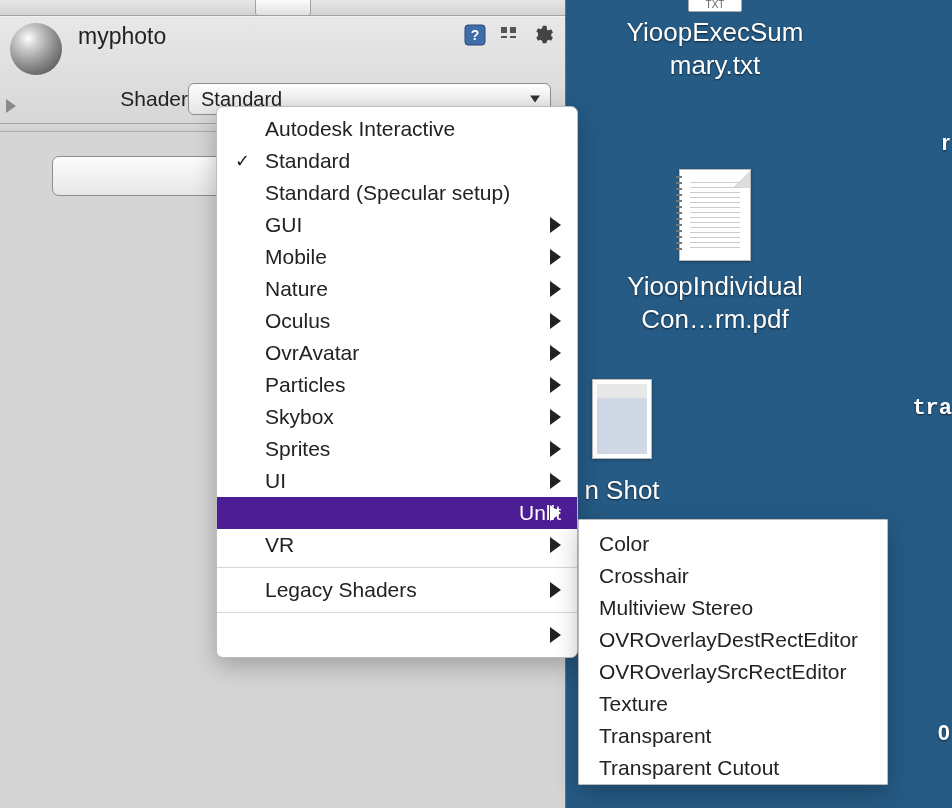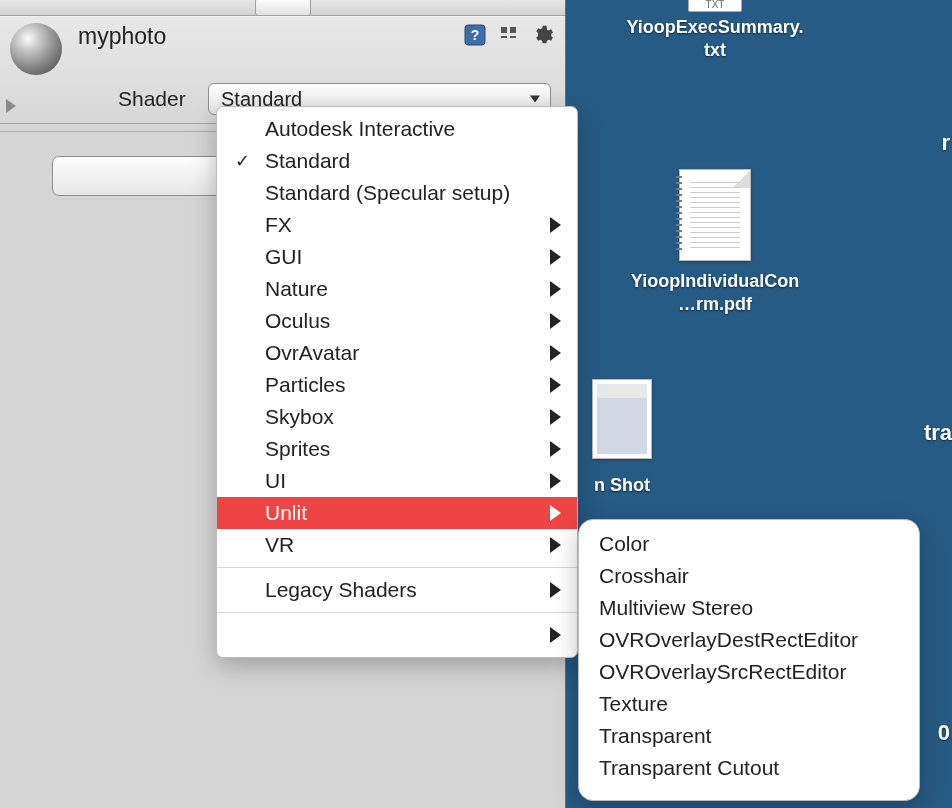--- a/index.html
+++ b/index.html
@@ -2,58 +2,58 @@
 <html><head>
 <meta charset="utf-8">
 <style>
 * { margin: 0; padding: 0; box-sizing: border-box; font-family: -apple-system, BlinkMacSystemFont, "Segoe UI", Arial, sans-serif; }
 body { width: 952px; height: 808px; overflow: hidden; position: relative; background: #265b85; }
 
 
 .desktop { position: absolute; inset: 0; background: #265b85; }
 .desktop-file { position: absolute; display: flex; flex-direction: column; align-items: center; width: 180px; }
 .desktop-file .icon-wrap { width: 86px; height: 98px; display: flex; align-items: center; justify-content: center; margin-bottom: 6px; }
-.desktop-file .label { color: #fff; font-size: 18px; font-weight: 700; text-align: center; text-shadow: 0 1px 2px rgba(0,0,0,0.6); line-height: 1.25; word-break: break-word; }
+.desktop-file .label { color: #fff; font-size: 26px; font-weight: 400; text-align: center; text-shadow: 0 1px 2px rgba(0,0,0,0.6); line-height: 1.25; word-break: break-word; }
 
 
 .partial-right { position: absolute; color: #fff; font-size: 22px; font-weight: 600; text-shadow: 0 1px 2px rgba(0,0,0,0.6); }
 
 
 .inspector { position: absolute; left: 0; top: 0; width: 566px; height: 808px; background: #d5d5d5; border-right: 1px solid #6f6f6f; display: flex; flex-direction: column; }
 .inspector-top-bar { height: 16px; background: linear-gradient(#e7e7e7,#d2d2d2); border-bottom: 1px solid #a3a3a3; position: relative; }
 .inspector-top-center { position: absolute; left: 50%; top: -2px; transform: translateX(-50%); width: 56px; height: 18px; border: 1px solid #a0a0a0; border-radius: 3px; background: linear-gradient(#fdfdfd,#e0e0e0); }
 
 .material-header { background: linear-gradient(#e8e8e8,#d7d7d7); border-top: 1px solid #f1f1f1; border-bottom: 1px solid #a5a5a5; padding: 6px 10px 8px 10px; position: relative; }
 .mat-row1 { display: flex; align-items: flex-start; }
 .mat-sphere { width: 52px; height: 52px; border-radius: 50%; background: radial-gradient(circle at 35% 30%, #fefefe 0%, #cfcfcf 20%, #8b8b8b 55%, #3e3e3e 100%); margin-right: 16px; }
 .mat-name { font-size: 23px; color: #222; flex: 1; }
 .hdr-icons { display: flex; gap: 10px; align-items: center; }
 .hdr-icon { width: 24px; height: 24px; display:flex; align-items:center; justify-content:center; }
 .mat-row2 { display: flex; align-items: center; margin-top: 8px; margin-left: 8px; }
 .arrow-left { position: absolute; left: 6px; bottom: 10px; width: 0; height: 0; border-top: 7px solid transparent; border-bottom: 7px solid transparent; border-left: 10px solid #8a8a8a; }
-.shader-label { font-size: 21px; color: #222; width: 90px; margin-left: 100px; }
+.shader-label { font-size: 21px; color: #222; width: 90px; margin-left: 80px; text-align: right; }
 .shader-dd { flex: 1; height: 32px; background: linear-gradient(#fdfdfd,#e5e5e5); border: 1px solid #8e8e8e; border-radius: 6px; display: flex; align-items: center; padding: 0 12px; font-size: 20px; color: #222; position: relative; margin-right: 4px; }
 .shader-dd .caret { position: absolute; right: 10px; top: 50%; transform: translateY(-50%); width: 0; height: 0; border-left: 5px solid transparent; border-right: 5px solid transparent; border-top: 7px solid #333; }
 
 .panel-sep { height: 8px; background: linear-gradient(#d9d9d9,#d1d1d1); border-bottom: 1px solid #aeaeae; }
 
 .add-btn-row { padding: 24px 52px; }
 .add-btn { width: 100%; height: 40px; border: 1px solid #8e8e8e; border-radius: 7px; background: linear-gradient(#fdfdfd,#e6e6e6); font-size: 21px; color: #222; text-align: center; line-height: 38px; overflow: hidden; }
 
 
 .menu { position: absolute; left: 216px; top: 106px; width: 362px; background: #fff; border: 1px solid #bcbcbc; border-radius: 7px; box-shadow: 0 8px 24px rgba(0,0,0,0.25); padding: 6px 0; }
 .menu-item { display: flex; align-items: center; padding: 2px 16px 2px 48px; font-size: 21px; color: #222; position: relative; height: 32px; }
-.menu-item.hl { background: #ef4444; color: #fff; }
+.menu-item.hl { background: #4c1d95; color: #fff; justify-content: flex-end; }
 .menu-item .check { position: absolute; left: 18px; font-size: 18px; color: #222; }
 .menu-item .sub-arrow { position: absolute; right: 16px; width: 0; height: 0; border-top: 8px solid transparent; border-bottom: 8px solid transparent; border-left: 11px solid #222; }
 .menu-item.hl .sub-arrow { border-left-color: #fff; }
 .menu-sep { height: 1px; background: #d6d6d6; margin: 6px 0; }
 
 
-.submenu { position: absolute; left: 578px; top: 519px; width: 342px; background: #fff; border: 1px solid #bcbcbc; border-radius: 15px; box-shadow: 0 8px 24px rgba(0,0,0,0.25); padding: 8px 0 16px 0; }
+.submenu { position: absolute; left: 578px; top: 519px; width: 310px; background: #fff; border: 1px solid #bcbcbc; border-radius: 1px; box-shadow: 0 8px 24px rgba(0,0,0,0.25); padding: 8px 0 0 0; }
 .submenu .sitem { padding: 2px 20px; font-size: 21px; color: #222; height: 32px; display:flex; align-items:center; }
 
 
 .txt-thumb { width: 54px; height: 24px; background: #fff; border: 1px solid #aaa; border-radius: 2px; font-size: 10px; color: #666; display:flex; align-items:flex-end; justify-content:center; padding-bottom:1px; }
 .pdf-thumb { width: 72px; height: 92px; background: #fff; border: 1px solid #bbb; position: relative; box-shadow: 0 1px 3px rgba(0,0,0,0.3); }
 .pdf-thumb::before { content:""; position:absolute; top:0; right:0; width:18px; height:18px; background: linear-gradient(135deg, transparent 50%, #ddd 50%); }
 .pdf-lines { position:absolute; top:12px; left:10px; right:10px; bottom:10px; background: repeating-linear-gradient(#ccc 0 1px, transparent 1px 5px); }
 .pdf-spiral { position:absolute; left:-4px; top:6px; bottom:6px; width:6px; background: repeating-linear-gradient(#777 0 2px, transparent 2px 6px); }
 .shot-thumb { width: 60px; height: 80px; background: #fff; border: 1px solid #bbb; box-shadow: 0 1px 3px rgba(0,0,0,0.3); position: relative; }
 .shot-inner { position:absolute; inset:4px; background: linear-gradient(#e8e8e8 0 20%, #cfd8e4 20% 100%); }
@@ -83,21 +83,21 @@
   <div class="desktop-file" style="left:552px; top:370px; width:140px;">
     <div class="icon-wrap">
       <div class="shot-thumb">
           <div class="shot-inner"></div>
         </div>
     </div>
     <div class="label">n Shot</div>
   </div>
 
   <div class="partial-right" style="right:2px; top:130px;">r</div>
-  <div class="partial-right" style="right:0px; top:420px;">tra</div>
+  <div class="partial-right" style="right:0px; top:396px;font-family:Liberation Mono, monospace;">tra</div>
   <div class="partial-right" style="right:2px; top:720px;">0</div>
 </div>
 
 <div class="inspector">
   <div class="inspector-top-bar">
     <div class="inspector-top-center"></div>
   </div>
   <div class="material-header">
     <div class="mat-row1">
       <div class="mat-sphere"></div>
@@ -145,25 +145,25 @@
         <span>Autodesk Interactive</span>
       </div>
       <div class="menu-item">
         <span class="check">✓</span>
         <span>Standard</span>
       </div>
       <div class="menu-item">
         <span>Standard (Specular setup)</span>
       </div>
       <div class="menu-item">
-        <span>FX</span>
-        <span class="sub-arrow"></span>
-      </div>
-      <div class="menu-item">
         <span>GUI</span>
+        <span class="sub-arrow"></span>
+      </div>
+      <div class="menu-item">
+        <span>Mobile</span>
         <span class="sub-arrow"></span>
       </div>
       <div class="menu-item">
         <span>Nature</span>
         <span class="sub-arrow"></span>
       </div>
       <div class="menu-item">
         <span>Oculus</span>
         <span class="sub-arrow"></span>
       </div>

